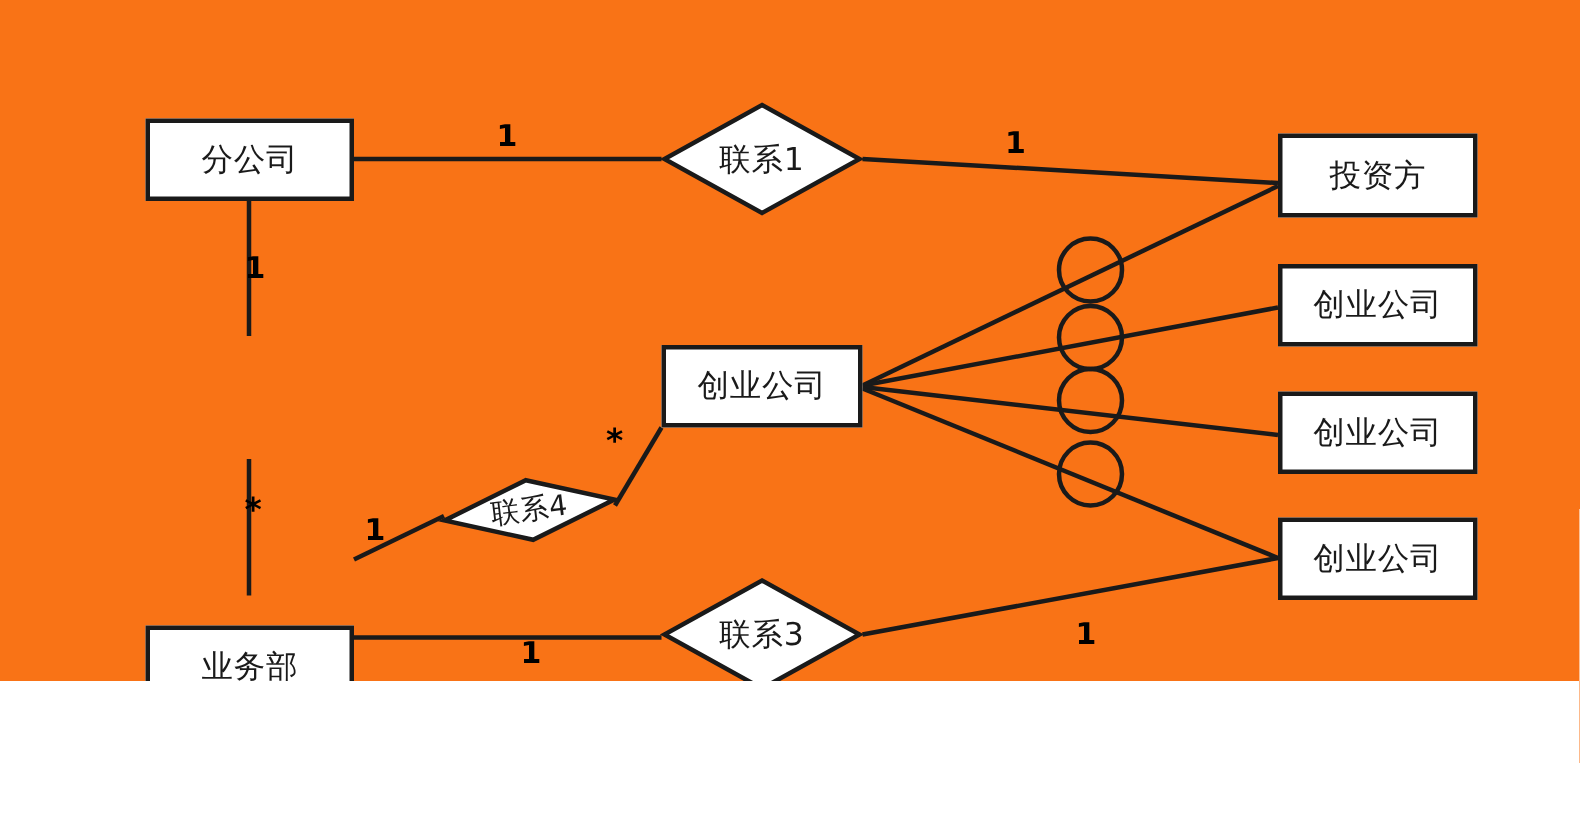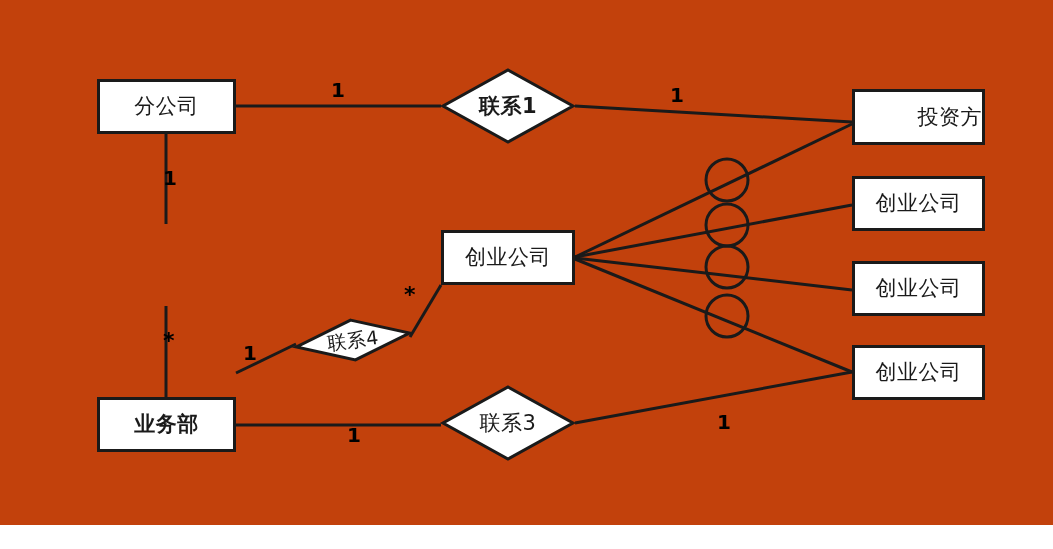--- a/index.html
+++ b/index.html
@@ -7,22 +7,22 @@
     margin: 0;
     padding: 0;
     background: #ffffff;
   }
   body {
     font-family: "DejaVu Sans", "Liberation Sans", sans-serif;
   }
   #canvas {
     position: relative;
     width: 1053px;
-    height: 525px;
-    background: #c2410c;
+    height: 454px;
+    background: #f97316;
     overflow: hidden;
   }
   #edge-layer {
     position: absolute;
     left: 0;
     top: 0;
     width: 1053px;
     height: 549px;
     pointer-events: none;
   }
@@ -95,45 +95,45 @@
       <circle cx="727" cy="180" r="21" fill="none" stroke="#1a1a1a" stroke-width="3"></circle>
       <circle cx="727" cy="225" r="21" fill="none" stroke="#1a1a1a" stroke-width="3"></circle>
       <circle cx="727" cy="267" r="21" fill="none" stroke="#1a1a1a" stroke-width="3"></circle>
       <circle cx="727" cy="316" r="21" fill="none" stroke="#1a1a1a" stroke-width="3"></circle>
     </svg>
 
   <div class="node entity" style="left:97px; top:79px; width:139px; height:55px;">
     <span class="entity-label">分公司</span>
   </div>
 
-  <div class="node entity" style="left:852px; top:89px; width:133px; height:56px;justify-content:flex-end;">
+  <div class="node entity" style="left:852px; top:89px; width:133px; height:56px;">
     <span class="entity-label">投资方</span>
   </div>
 
   <div class="node entity" style="left:852px; top:176px; width:133px; height:55px;">
     <span class="entity-label">创业公司</span>
   </div>
 
   <div class="node entity" style="left:852px; top:261px; width:133px; height:55px;">
     <span class="entity-label">创业公司</span>
   </div>
 
   <div class="node entity" style="left:852px; top:345px; width:133px; height:55px;">
     <span class="entity-label">创业公司</span>
   </div>
 
   <div class="node entity" style="left:441px; top:230px; width:134px; height:55px;">
     <span class="entity-label">创业公司</span>
   </div>
 
-  <div class="node entity" style="left:97px; top:397px; width:139px; height:55px;font-weight:bold;">
+  <div class="node entity" style="left:97px; top:417px; width:139px; height:55px;">
     <span class="entity-label">业务部</span>
   </div>
 
-  <div class="node rel" style="left:441px; top:68px; width:134px; height:76px;font-weight:bold;">
+  <div class="node rel" style="left:441px; top:68px; width:134px; height:76px;">
     <svg width="134" height="76" viewBox="0 0 134 76">
       <polygon points="67,2 132,38 67,74 2,38" fill="#ffffff" stroke="#1a1a1a" stroke-width="3" stroke-linejoin="miter"></polygon>
     </svg>
     <span class="rel-label">联系1</span>
   </div>
 
 
   <div class="node rel" style="left:441px; top:385px; width:134px; height:76px;text-align:center;">
     <svg width="134" height="76" viewBox="0 0 134 76">
       <polygon points="67,2 132,38 67,74 2,38" fill="#ffffff" stroke="#1a1a1a" stroke-width="3" stroke-linejoin="miter"></polygon>

